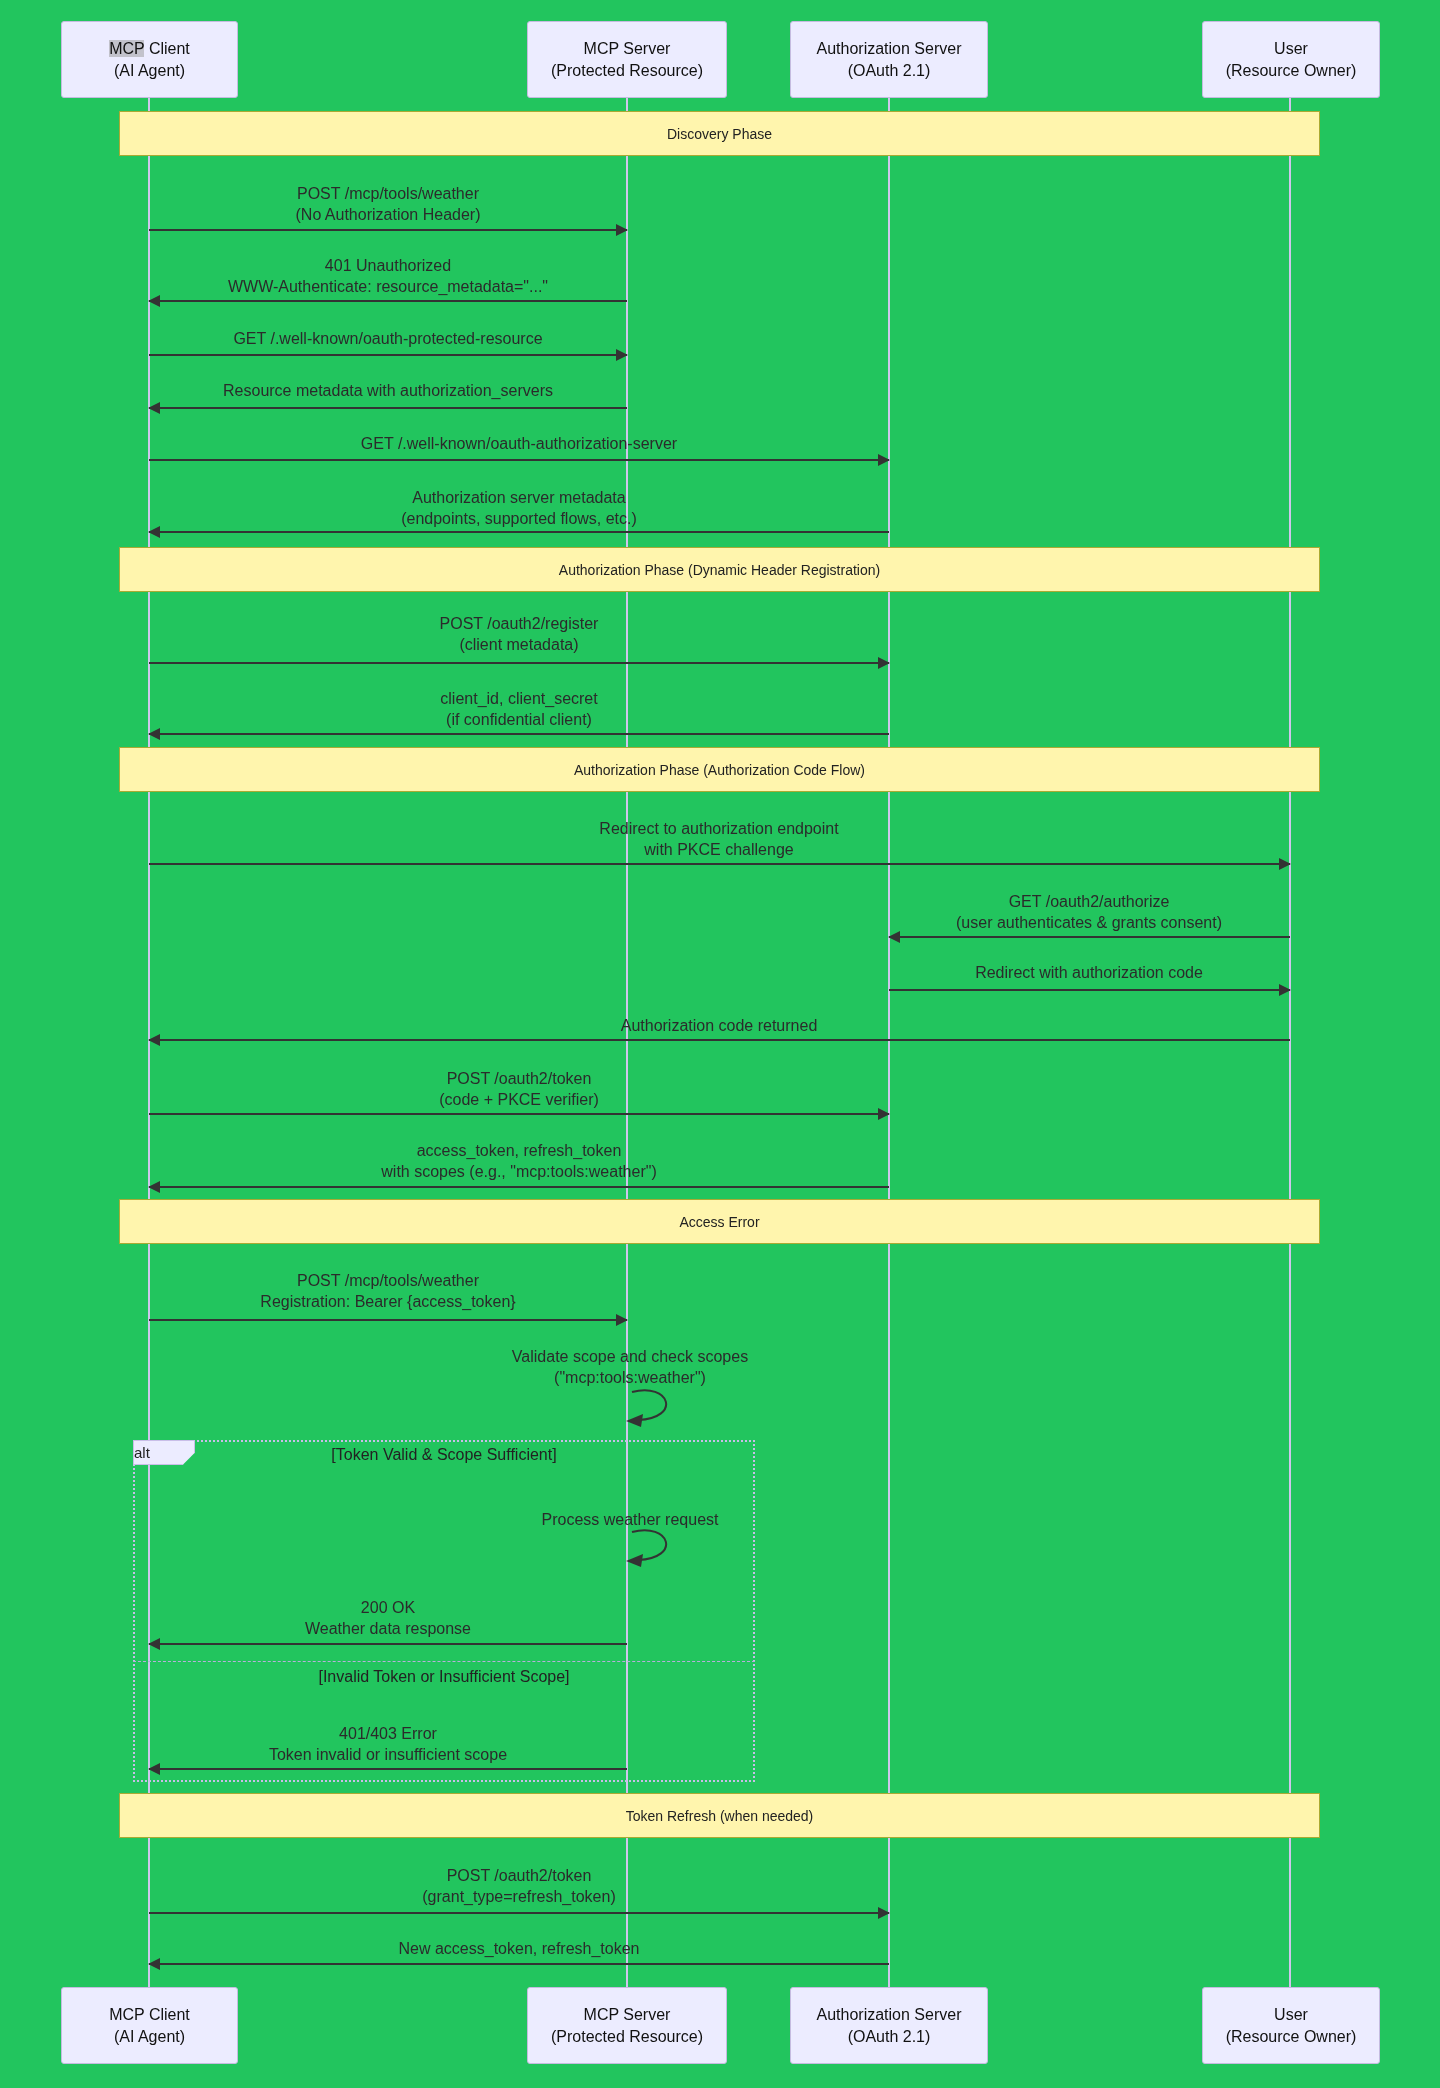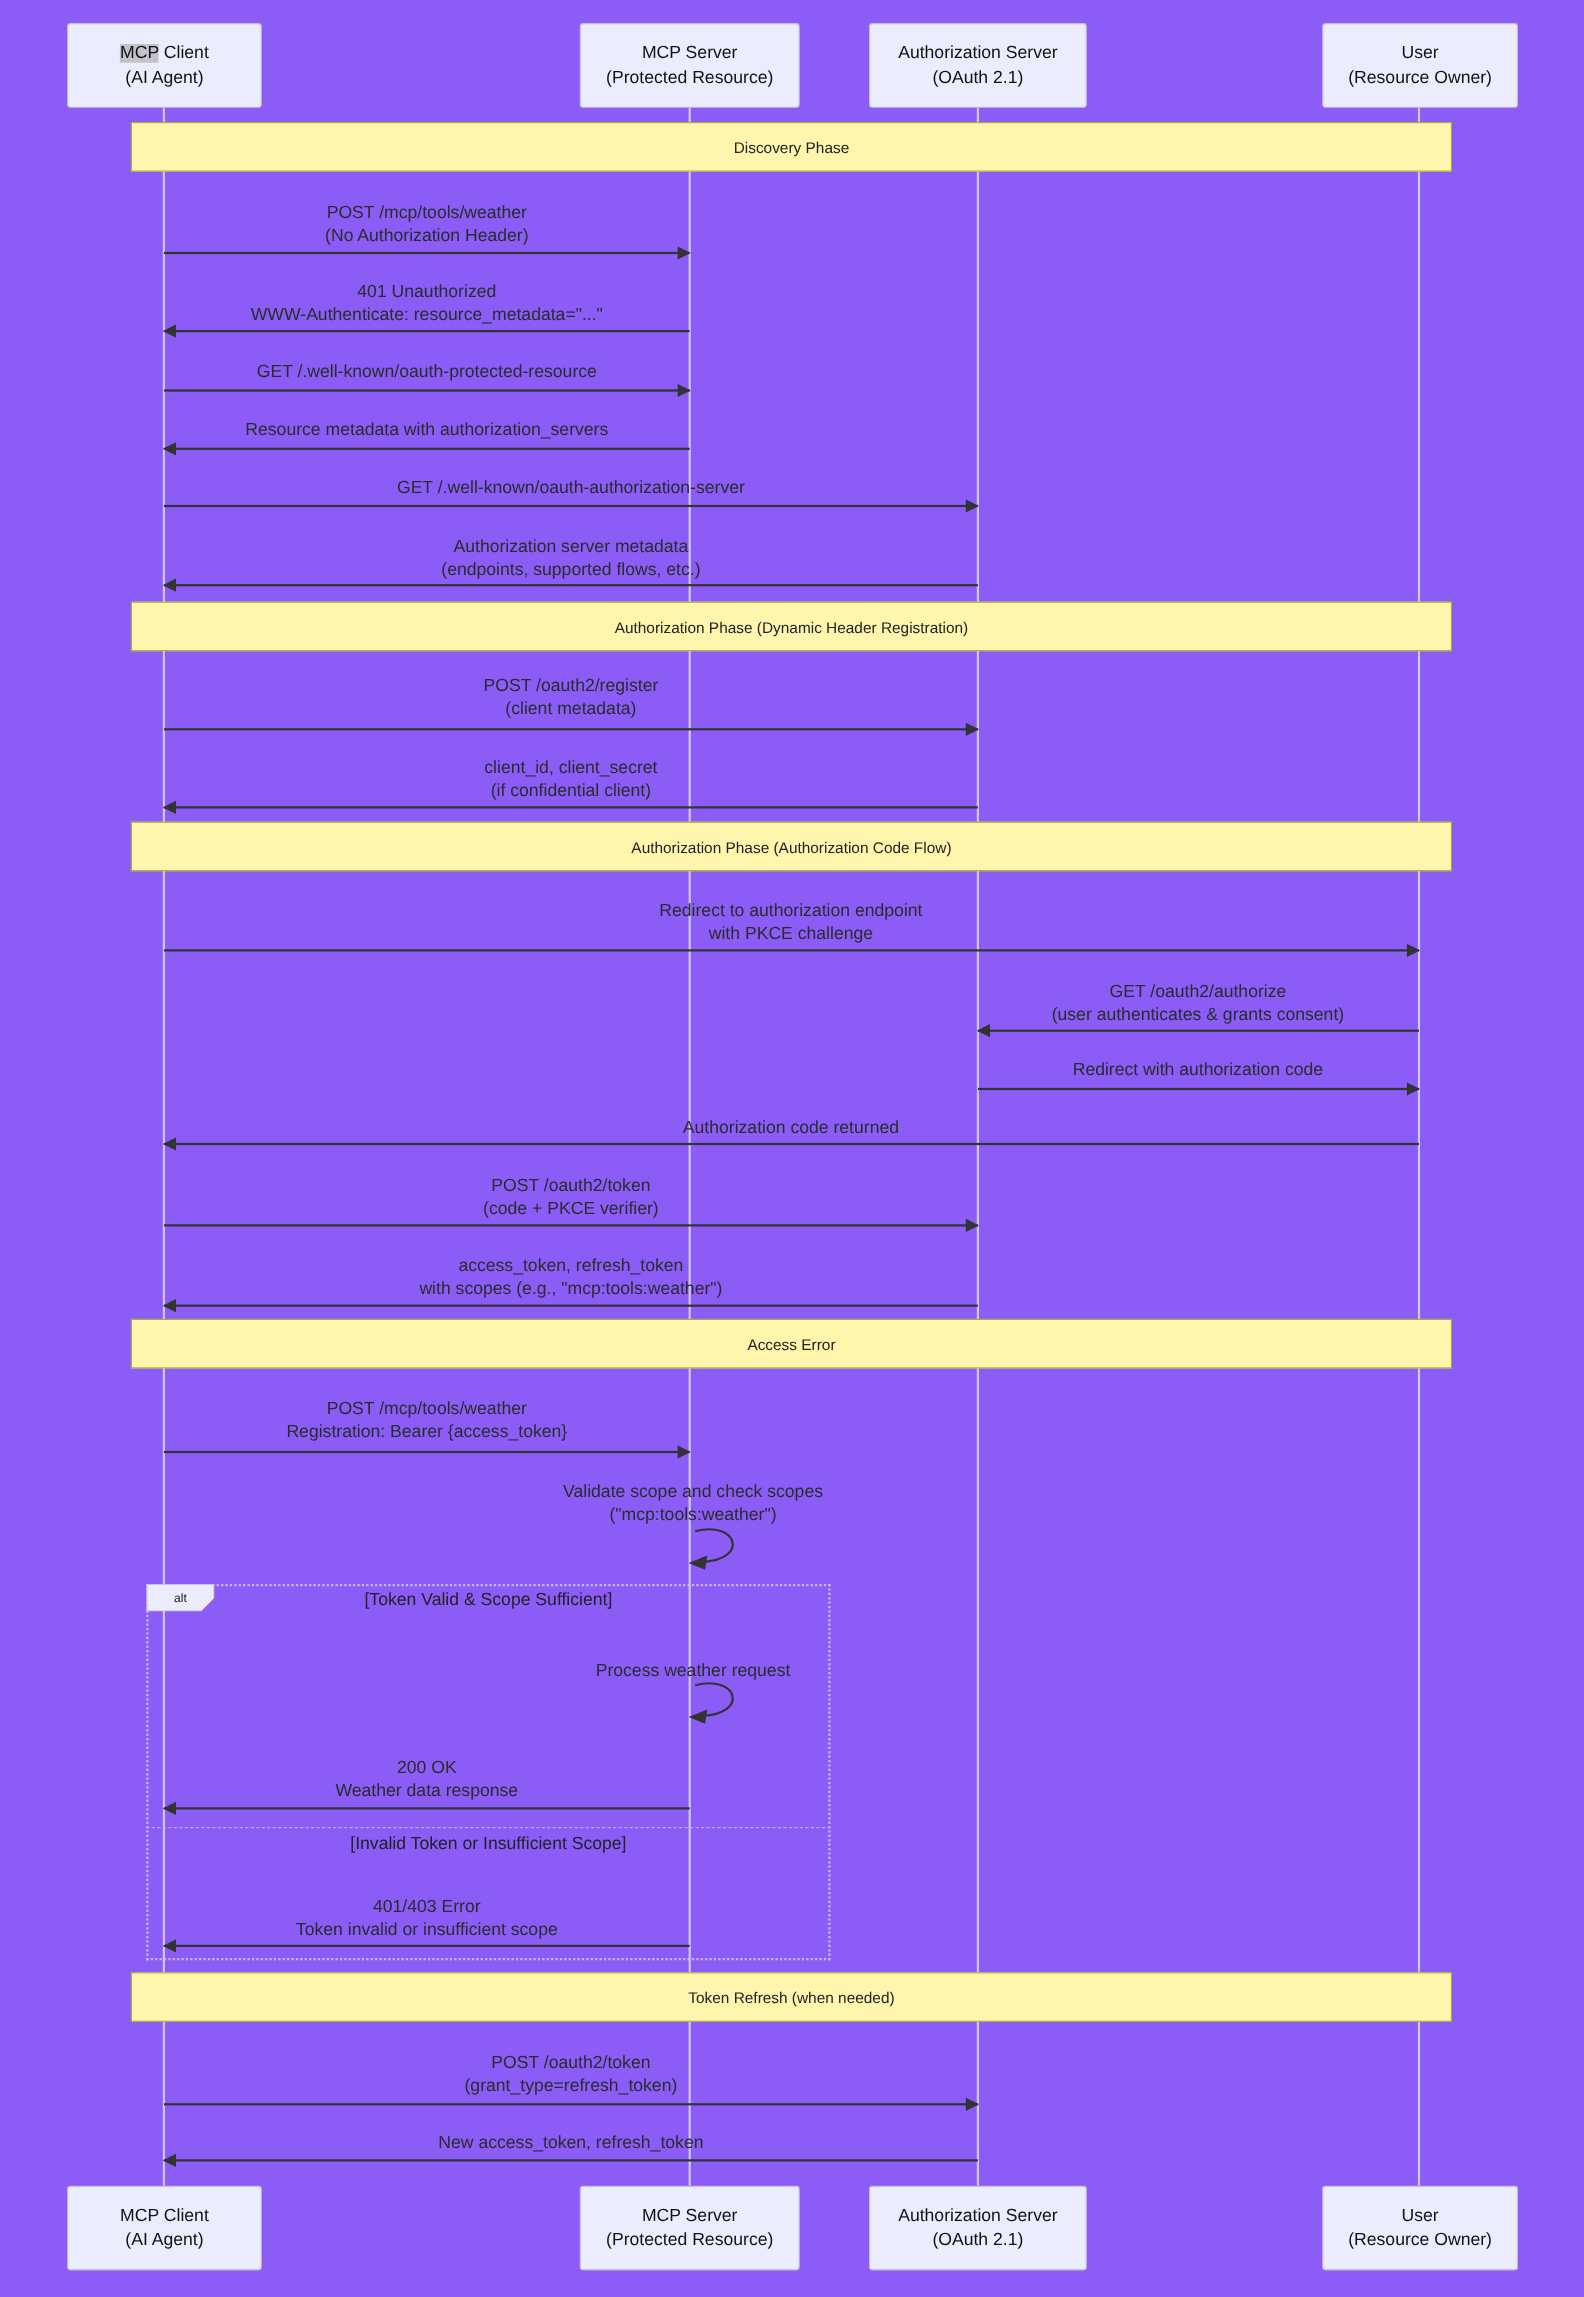--- a/index.html
+++ b/index.html
@@ -1,17 +1,17 @@
 <!DOCTYPE html>
 <html><head>
 <meta charset="utf-8">
 <style>
   html,body { margin:0; padding:0; }
   body { background:#EAF2FB; font-family:"Liberation Sans", sans-serif; }
-  #canvas { position:relative; width:1440px; height:2088px; background:#8b5cf6; overflow:hidden; }
+  #canvas { position:relative; width:1440px; height:2088px; background:#22c55e; overflow:hidden; }
 
   .lifeline { position:absolute; top:98px; height:1889px; width:2px; background:#CFC6EC; z-index:1; }
 
   .actor { position:absolute; height:77px; background:#ECECFF; border:1px solid #C5BCE0;
            border-radius:3px; box-sizing:border-box; display:flex; flex-direction:column;
            align-items:center; justify-content:center; text-align:center;
            font-size:16px; line-height:22px; color:#111; z-index:3; }
   .hl { background:rgba(160,160,160,0.55); }
 
   .phase { position:absolute; left:119px; width:1201px; height:45px; background:#FFF5AD;
@@ -26,22 +26,22 @@
   .arrow .head { position:absolute; width:0; height:0; top:-5px; }
   .arrow .head.right { right:-1px; border-left:12px solid #333; border-top:6px solid transparent; border-bottom:6px solid transparent; }
   .arrow .head.left  { left:-1px;  border-right:12px solid #333; border-top:6px solid transparent; border-bottom:6px solid transparent; }
 
   .selfloop { position:absolute; z-index:2; }
   .selfloop path { fill:none; stroke:#333; stroke-width:2; }
   .selfloop polygon { fill:#333; }
 
   .alt-frame { position:absolute; border:2px dotted #C9BEE8; box-sizing:border-box; z-index:2; }
   .alt-tag { position:absolute; width:62px; height:25px; background:#ECECFF; border:1px solid #C9BEE8;
-             box-sizing:border-box; display:flex; align-items:center; justify-content:center;
-             font-size:11px; color:#222; z-index:3;
+             box-sizing:border-box; display:flex; align-items:center; justify-content:flex-start;
+             font-size:15px; color:#222; z-index:3;
              clip-path:polygon(0 0,100% 0,100% 50%,80% 100%,0 100%); }
   .alt-cond { position:absolute; transform:translateX(-50%); font-size:16px; color:#222;
               white-space:nowrap; z-index:2; }
   .alt-divider { position:absolute; height:0; border-top:1px dashed #B9AEDC; z-index:2; }
 </style>
 </head>
 <body>
 
 <div id="canvas">
 

